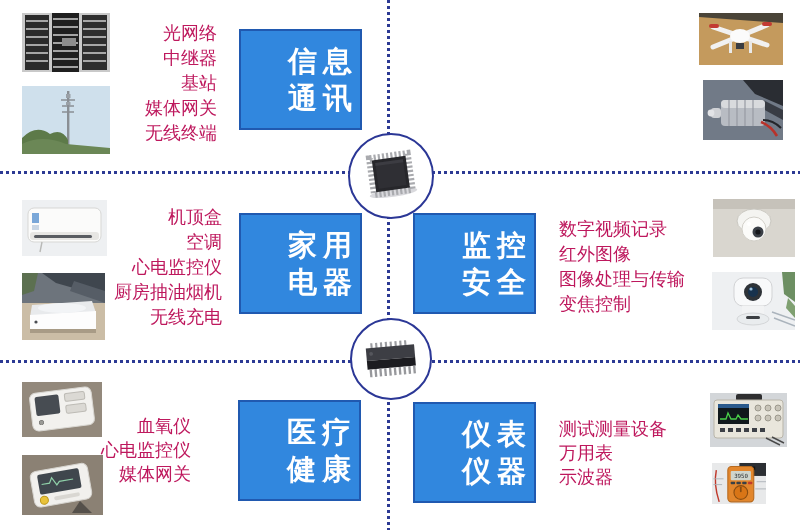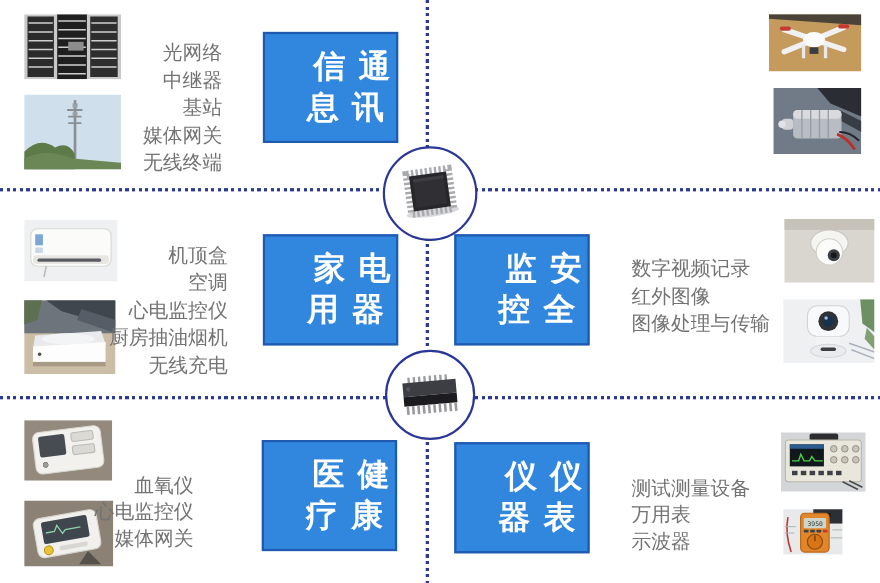--- a/index.html
+++ b/index.html
@@ -10,27 +10,27 @@
   
   .vline{position:absolute;top:0;left:387px;width:3px;height:530px;z-index:1;
     background-image:repeating-linear-gradient(to bottom,#2c3a94 0 3px,transparent 3px 6px);}
   .hline{position:absolute;left:0;width:800px;height:3px;z-index:1;
     background-image:repeating-linear-gradient(to right,#2c3a94 0 3px,transparent 3px 6px);}
   
   .chip-circle{position:absolute;background:#fff;border:2.5px solid #2b3796;border-radius:50%;
     z-index:2;display:flex;align-items:center;justify-content:center;}
   
   .cat-box{position:absolute;width:123px;height:101px;background:#3187DE;border:2px solid #2059B0;
-    box-sizing:border-box;display:flex;flex-direction:row;align-items:center;justify-content:center;
+    box-sizing:border-box;display:flex;flex-direction:column;align-items:center;justify-content:center;
     z-index:3;padding-left:39px;}
   .cat-box span{color:#ffffff;font-size:29px;font-weight:bold;line-height:37px;
     letter-spacing:6px;text-indent:6px;}
   
-  .list{position:absolute;list-style:none;margin:16px;padding:0;z-index:3;
-    font-family:"Liberation Serif","DejaVu Serif",serif;font-size:18px;color:#737373;}
+  .list{position:absolute;list-style:none;margin:1px;padding:0;z-index:3;
+    font-family:"Liberation Serif","DejaVu Serif",serif;font-size:18px;color:#be185d;}
   .list li{line-height:25px;white-space:nowrap;}
   .list-3 li{line-height:24px;}
   .list-right{text-align:right;}
   .list-left{text-align:left;}
   
   .photo{position:absolute;margin:0;padding:0;z-index:3;}
   .photo svg{display:block;width:100%;height:100%;}
 </style>
 </head>
 <body>
@@ -198,20 +198,21 @@
   </div>
 
   <div class="cat-box" style="left:413px;top:213px">
     <span>监控</span>
     <span>安全</span>
   </div>
   <ul class="list list-left" style="left:558px;top:216px">
     <li>数字视频记录</li>
     <li>红外图像</li>
     <li>图像处理与传输</li>
+    <li>变焦控制</li>
   </ul>
   <figure class="photo" style="left:713px;top:199px;width:82px;height:58px">
     <svg viewBox="0 0 82 58">
       <rect width="82" height="58" fill="#d9d6cf"></rect>
       <rect width="82" height="10" fill="#c6c2ba"></rect>
       <ellipse cx="41" cy="22" rx="17" ry="12" fill="#f4f4f1" stroke="#c9c7c0" stroke-width="1"></ellipse>
       <circle cx="41" cy="30" r="12" fill="#fbfbf9" stroke="#d2d0c9" stroke-width="1"></circle>
       <circle cx="45" cy="33" r="5.5" fill="#3a3f46"></circle>
       <circle cx="45" cy="33" r="2.6" fill="#15171b"></circle>
       <circle cx="36" cy="25" r="2" fill="#ffffff"></circle>
@@ -265,22 +266,22 @@
     <li>血氧仪</li>
     <li>心电监控仪</li>
     <li>媒体网关</li>
   </ul>
   <div class="cat-box" style="left:238px;top:400px">
     <span>医疗</span>
     <span>健康</span>
   </div>
 
   <div class="cat-box" style="left:413px;top:402px">
+    <span>仪表</span>
     <span>仪器</span>
-    <span>仪表</span>
   </div>
   <ul class="list list-left list-3" style="left:558px;top:416px">
     <li>测试测量设备</li>
     <li>万用表</li>
     <li>示波器</li>
   </ul>
   <figure class="photo" style="left:710px;top:393px;width:77px;height:54px">
     <svg viewBox="0 0 77 54">
       <rect width="77" height="54" fill="#d3d6d9"></rect>
       <rect x="26" y="1" width="26" height="7" rx="2" fill="#2e2e30"></rect>

